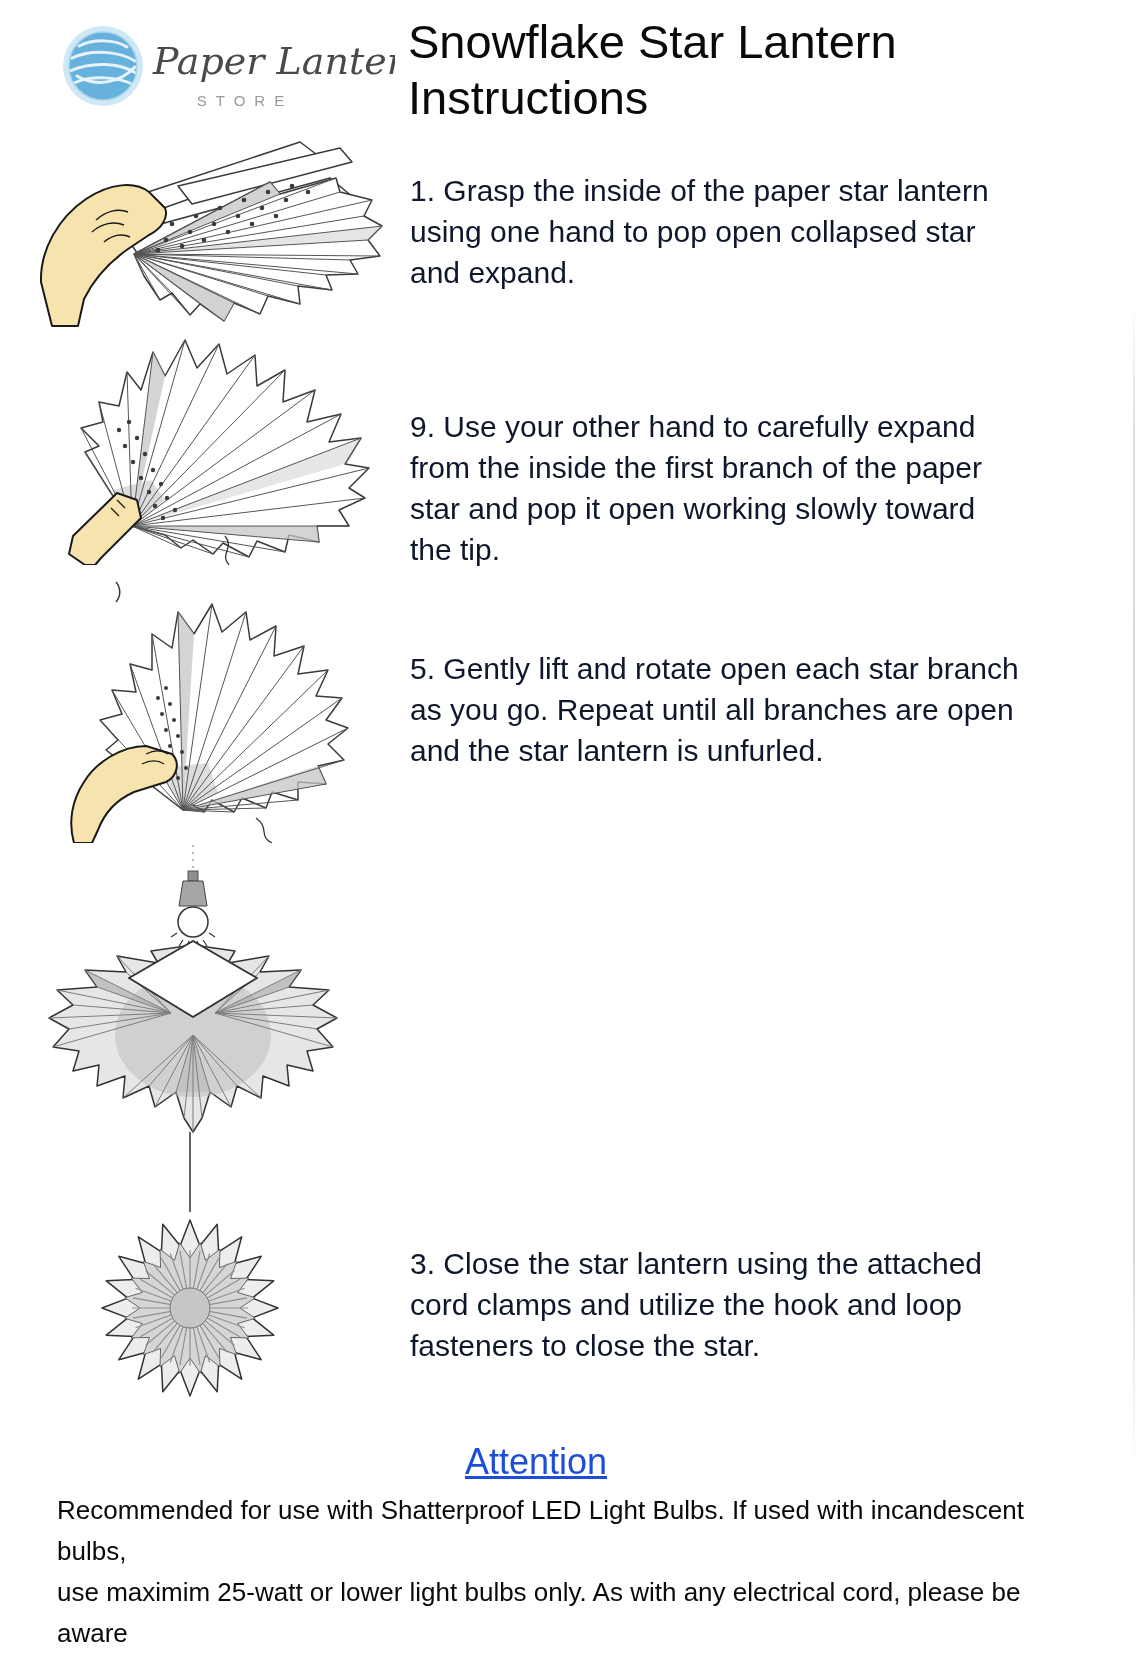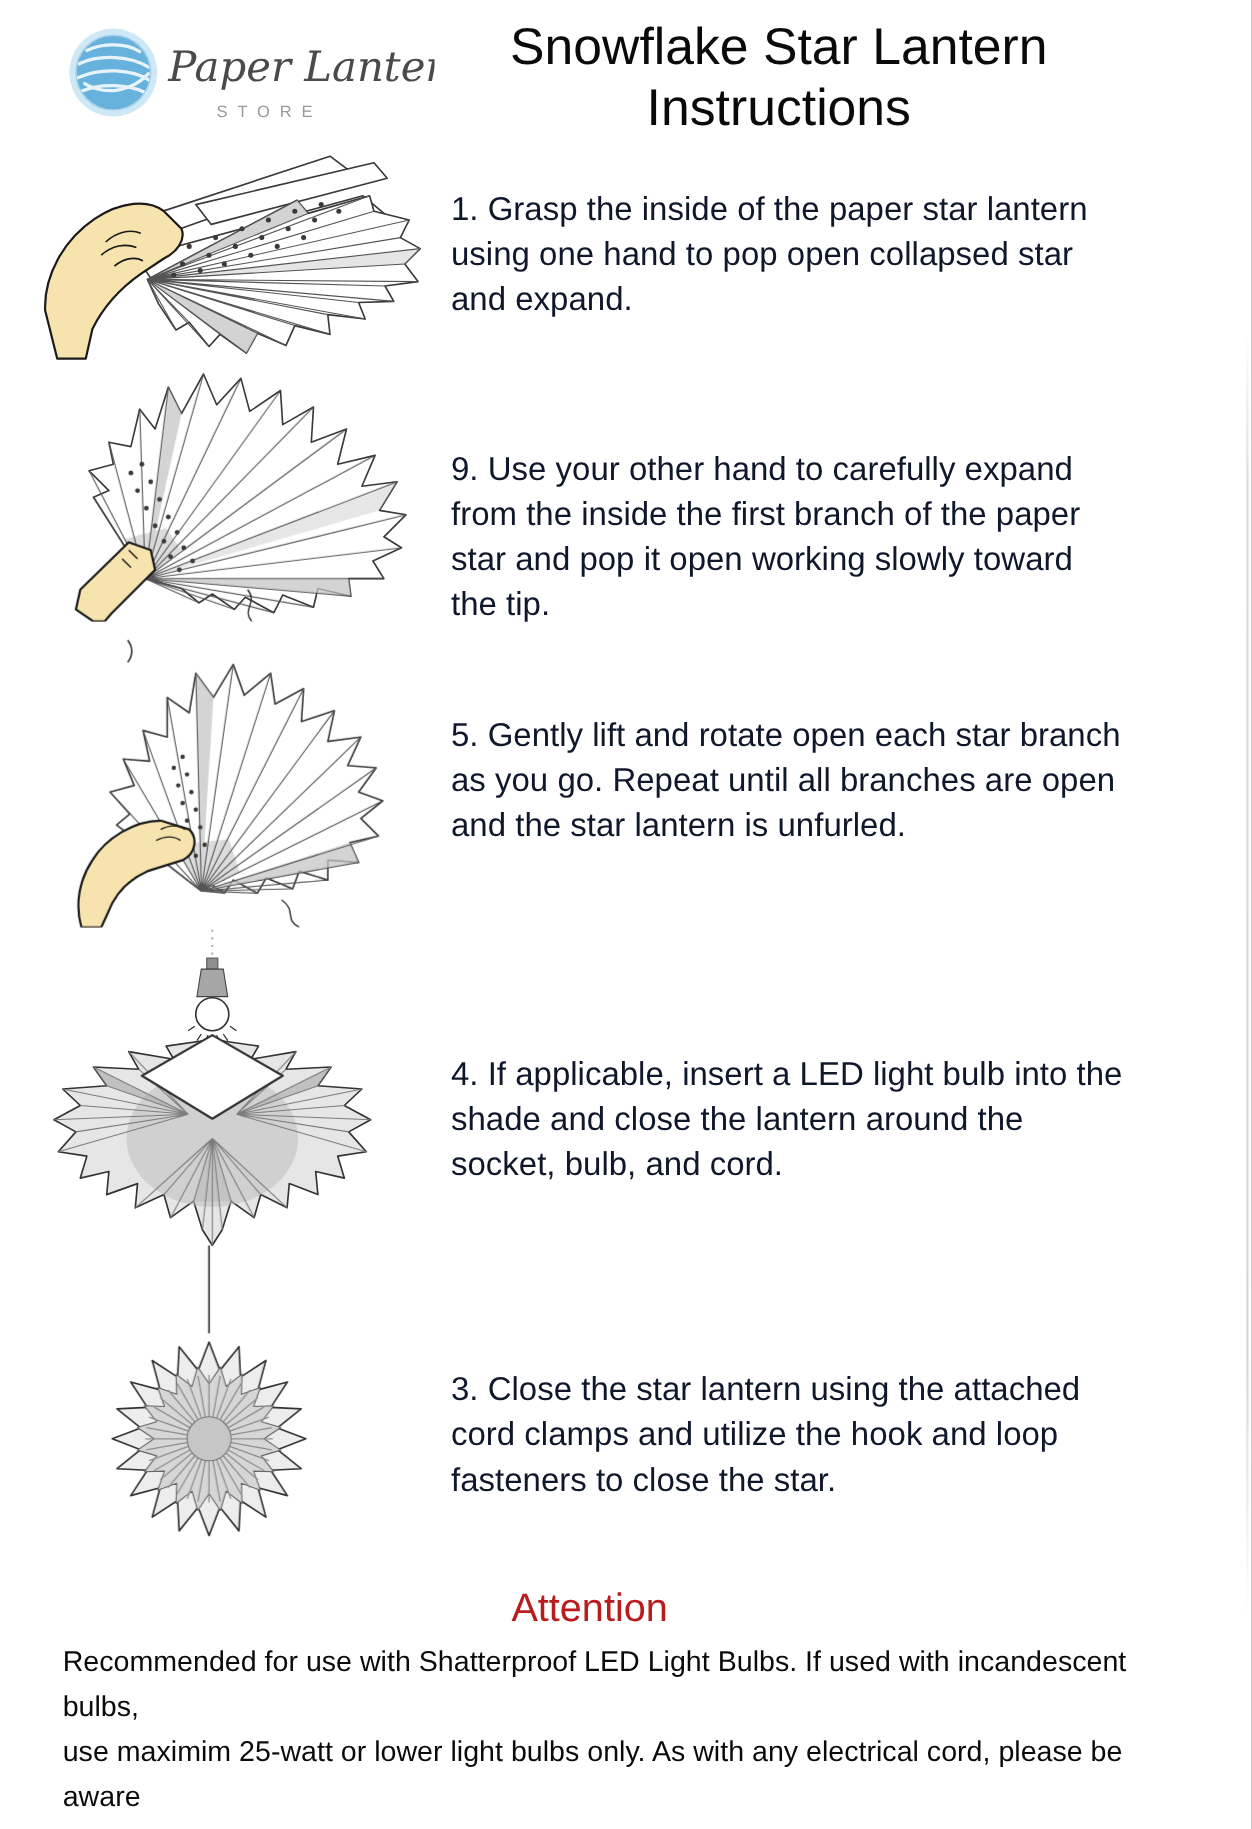--- a/index.html
+++ b/index.html
@@ -8,31 +8,31 @@
     width:1138px;height:1663px;
     margin:0 auto;
     background:#ffffff;
     font-family:"Liberation Sans", sans-serif;
     color:#000;
     overflow:hidden;
   }
   .logo{position:absolute;left:55px;top:14px;width:340px;height:102px;}
   .title{
     position:absolute;left:408px;top:14px;width:600px;
-    font-size:47px;line-height:56px;text-align:center;
+    font-size:47px;line-height:56px;
     white-space:pre-line;color:#0a0a0a;letter-spacing:0;
   }
   .step-text{
     position:absolute;left:410px;width:650px;
     font-size:30px;line-height:41px;white-space:pre-line;color:#0f172a;
   }
   .illus{position:absolute;}
   .attention-heading{
     position:absolute;left:57px;top:1440px;width:958px;
-    font-size:36px;line-height:44px;text-align:center;color:#b91c1c;
+    font-size:36px;line-height:44px;text-align:center;color:#1d4ed8;text-decoration:underline;
   }
   .attention-body{
     position:absolute;left:57px;top:1490px;width:970px;
     font-size:26px;line-height:41px;white-space:pre-line;color:#0a0a0a;
   }
   .scan-line{
     position:absolute;left:1133px;top:300px;width:2px;height:1170px;
     background:linear-gradient(#fff, #dcdcdc 12%, #d6d6d6 80%, #fff);
   }
 </style>
@@ -248,23 +248,20 @@
   <div class="step-text" style="top:170px">1. Grasp the inside of the paper star lantern
 using one hand to pop open collapsed star
 and expand.</div>
   <div class="step-text" style="top:406px">9. Use your other hand to carefully expand
 from the inside the first branch of the paper
 star and pop it open working slowly toward
 the tip.</div>
   <div class="step-text" style="top:648px">5. Gently lift and rotate open each star branch
 as you go. Repeat until all branches are open
 and the star lantern is unfurled.</div>
-  <div class="step-text" style="top:956px">4. If applicable, insert a LED light bulb into the
-shade and close the lantern around the
-socket, bulb, and cord.</div>
   <div class="step-text" style="top:1243px">3. Close the star lantern using the attached
 cord clamps and utilize the hook and loop
 fasteners to close the star.</div>
 
   <div class="attention-heading">Attention</div>
   <div class="attention-body">Recommended for use with Shatterproof LED Light Bulbs. If used with incandescent bulbs,
 use maximim 25-watt or lower light bulbs only. As with any electrical cord, please be aware
 of risk of electrical shock. Never use the star lantern with or around an open flame. Keep
 away from children.</div>
 

